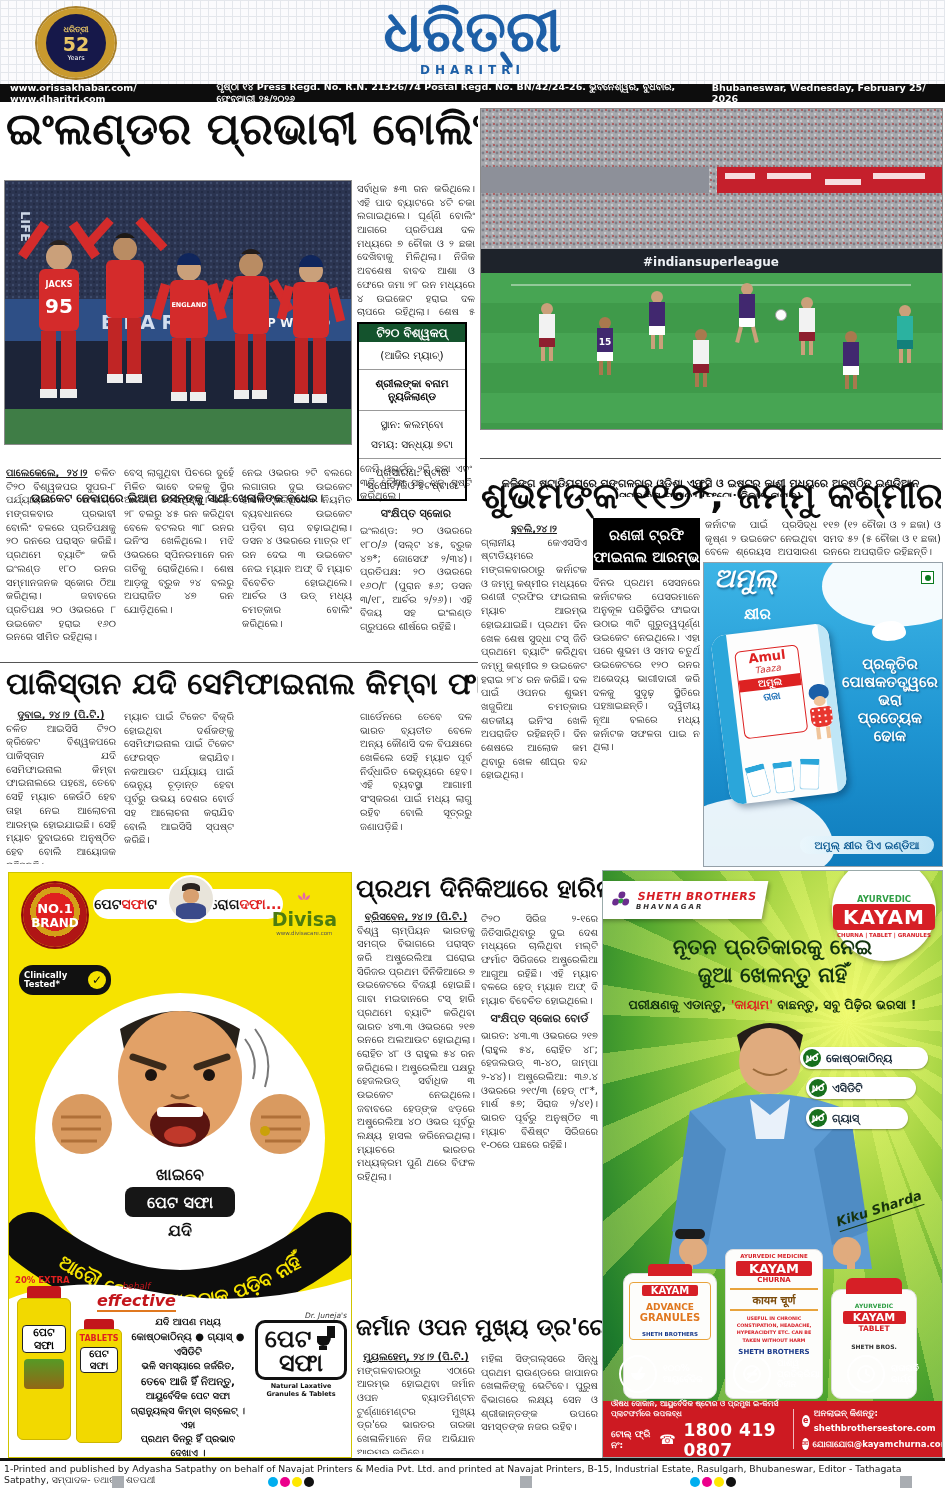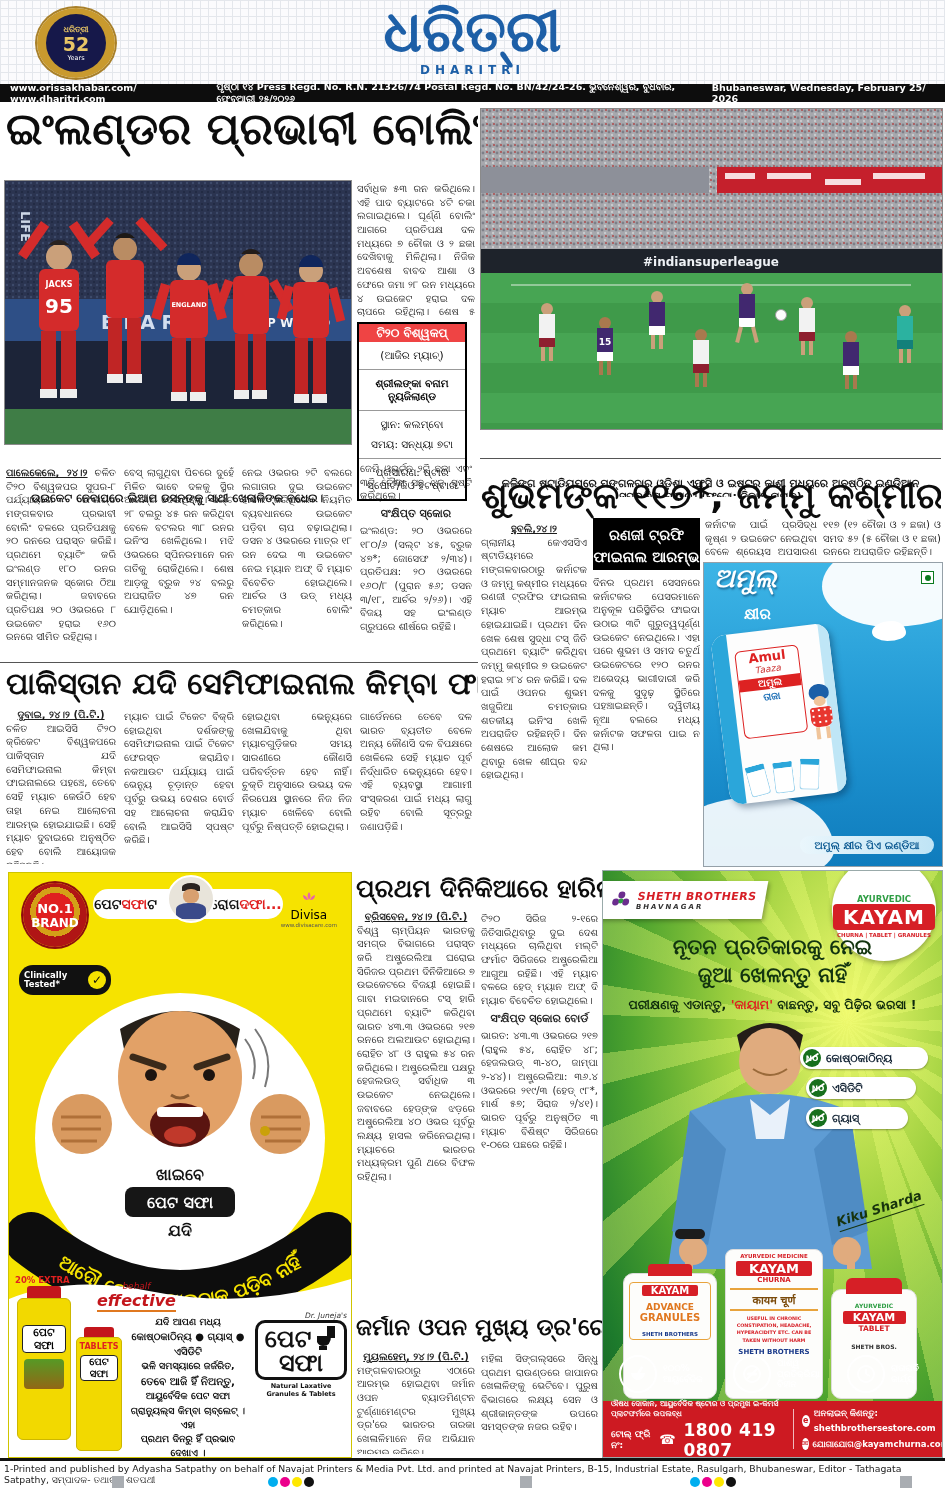--- a/index.html
+++ b/index.html
@@ -15,21 +15,21 @@
   .photo{position:absolute;border:1px solid #8a8a8a;overflow:hidden;background:#223;}
   
   .masthead{position:absolute;left:0;top:0;width:945px;height:84px;background-color:#fbfbfd;
     background-image:linear-gradient(#e4e7ec 1px,transparent 1px),linear-gradient(90deg,#e4e7ec 1px,transparent 1px);
     background-size:8px 8px;}
   .infobar{position:absolute;left:0;top:84px;width:945px;height:18px;background:#0d0d0d;color:#fff;
     display:flex;align-items:center;justify-content:space-between;padding:0 10px;box-sizing:border-box;
     font-size:9.5px;font-weight:600;}
   
   .mbox{position:absolute;left:357px;top:322px;width:106px;border:2px solid #000;background:#fff;font-size:10.5px;text-align:center;}
-  .mbox .mhead{background:#ef4444;color:#fff;font-weight:bold;font-size:12px;padding:2px 0;}
+  .mbox .mhead{background:#14532d;color:#fff;font-weight:bold;font-size:12px;padding:2px 0;}
   .mbox .mrow{padding:7px 2px;border-bottom:1px solid #999;}
   .mbox .mrow:last-child{border-bottom:none;}
   
   .amul{position:absolute;left:703px;top:562px;width:238px;height:303px;border:1px solid #95a0a8;
     background:linear-gradient(180deg,#3db5e6 0%,#1f95d2 55%,#0f7cbd 100%);overflow:hidden;}
   .blob{position:absolute;background:#fff;border-radius:60% 40% 55% 45%/55% 60% 40% 45%;}
   .petsaffa{position:absolute;left:8px;top:872px;width:342px;height:584px;background:#f6e300;overflow:hidden;border:1px solid #cfc400;}
   .kayam{position:absolute;left:602px;top:870px;width:339px;height:586px;overflow:hidden;border:1px solid #9aa;
     background:
       repeating-conic-gradient(from 160deg at 72% 26%, rgba(240,255,120,.35) 0 7deg, rgba(240,255,120,0) 7deg 16deg),
@@ -290,21 +290,20 @@
     <div>ଇଂଲଣ୍ଡ: ୨୦ ଓଭରରେ ୧୮୦/୬ (ସଲ୍ଟ ୪୫, ବ୍ରୁକ ୪୭*; ଜୋସେଫ ୨/୩୪)। ପ୍ରତିପକ୍ଷ: ୨୦ ଓଭରରେ ୧୬୦/୮ (ପୁରାନ ୫୬; ଡସନ ୩/୧୮, ଆର୍ଚର ୨/୨୬)। ଏହି ବିଜୟ ସହ ଇଂଲଣ୍ଡ ଗ୍ରୁପରେ ଶୀର୍ଷରେ ରହିଛି।</div>
   </div>
   <div class="rule" style="left:0;top:662px;width:478px;"></div>
 
   <div class="hl" style="left:6px;top:668px;width:472px;height:36px;font-size:30px;">ପାକିସ୍ତାନ ଯଦି ସେମିଫାଇନାଲ କିମ୍ବା ଫାଇନାଲରେ ପହଞ୍ଚେ...</div>
   <div class="col" style="left:6px;top:708px;width:110px;height:156px;">
     <div style="text-align:center;"><span class="dl">ଦୁବାଇ, ୨୪।୨ (ପି.ଟି.)</span></div>
     <span>ଚଳିତ ଆଇସିସି ଟି୨୦ କ୍ରିକେଟ ବିଶ୍ୱକପରେ ପାକିସ୍ତାନ ଯଦି ସେମିଫାଇନାଲ କିମ୍ବା ଫାଇନାଲରେ ପହଞ୍ଚେ, ତେବେ ସେହି ମ୍ୟାଚ କେଉଁଠି ହେବ ତାହା ନେଇ ଆଲୋଚନା ଆରମ୍ଭ ହୋଇଯାଇଛି। ସେହି ମ୍ୟାଚ ଦୁବାଇରେ ଅନୁଷ୍ଠିତ ହେବ ବୋଲି ଆୟୋଜକ କହିଛନ୍ତି।</span>
   </div>
   <div class="col" style="left:124px;top:710px;width:110px;height:154px;">ମ୍ୟାଚ ପାଇଁ ଟିକେଟ ବିକ୍ରି ହୋଇଥିବା ଦର୍ଶକଙ୍କୁ ସେମିଫାଇନାଲ ପାଇଁ ଟିକେଟ ଫେରସ୍ତ କରାଯିବ। ନକଆଉଟ ପର୍ଯ୍ୟାୟ ପାଇଁ ଭେନ୍ୟୁ ଚୂଡ଼ାନ୍ତ ହେବା ପୂର୍ବରୁ ଉଭୟ ଦେଶର ବୋର୍ଡ ସହ ଆଲୋଚନା କରାଯିବ ବୋଲି ଆଇସିସି ସ୍ପଷ୍ଟ କରିଛି।</div>
-  <div class="col" style="left:242px;top:710px;width:110px;height:154px;">ହୋଇଥିବା ଭେନ୍ୟୁରେ ଖେଳାଯିବାକୁ ଥିବା ମ୍ୟାଚଗୁଡ଼ିକର ସମୟ ସାରଣୀରେ କୌଣସି ପରିବର୍ତ୍ତନ ହେବ ନାହିଁ। ଚୁକ୍ତି ଅନୁସାରେ ଉଭୟ ଦଳ ନିରପେକ୍ଷ ସ୍ଥାନରେ ନିଜ ନିଜ ମ୍ୟାଚ ଖେଳିବେ ବୋଲି ପୂର୍ବରୁ ନିଷ୍ପତ୍ତି ହୋଇଥିଲା।</div>
   <div class="col" style="left:360px;top:710px;width:112px;height:154px;">ଗାର୍ଡେନରେ ତେବେ ଦଳ ଭାରତ ବ୍ୟତୀତ ବେଳେ ଅନ୍ୟ କୌଣସି ଦଳ ବିପକ୍ଷରେ ଖେଳିଲେ ସେହି ମ୍ୟାଚ ପୂର୍ବ ନିର୍ଦ୍ଧାରିତ ଭେନ୍ୟୁରେ ହେବ। ଏହି ବ୍ୟବସ୍ଥା ଆଗାମୀ ସଂସ୍କରଣ ପାଇଁ ମଧ୍ୟ ଲାଗୁ ରହିବ ବୋଲି ସୂତ୍ରରୁ ଜଣାପଡ଼ିଛି।</div>
 
   <div class="hl" style="left:481px;top:477px;width:460px;height:44px;font-size:36px;">ଶୁଭମଙ୍କ ୧୧୭*, ଜମ୍ମୁ କଶ୍ମୀର ୨୮୪/୭</div>
   <div class="col" style="left:481px;top:522px;width:106px;height:344px;">
     <div style="text-align:center;"><span class="dl">ହୁବଲି,୨୪।୨</span></div>
     <span>ଗ୍ଲାନୀୟ କେଏସସିଏ ଷ୍ଟାଡିୟମରେ ମଙ୍ଗଳବାରଠାରୁ କର୍ନାଟକ ଓ ଜମ୍ମୁ କଶ୍ମୀର ମଧ୍ୟରେ ରଣଜୀ ଟ୍ରଫିର ଫାଇନାଲ ମ୍ୟାଚ ଆରମ୍ଭ ହୋଇଯାଇଛି। ପ୍ରଥମ ଦିନ ଖେଳ ଶେଷ ସୁଦ୍ଧା ଟସ୍ ଜିତି ପ୍ରଥମେ ବ୍ୟାଟିଂ କରିଥିବା ଜମ୍ମୁ କଶ୍ମୀର ୭ ଉଇକେଟ ହରାଇ ୨୮୪ ରନ କରିଛି। ଦଳ ପାଇଁ ଓପନର ଶୁଭମ ଖଜୁରିଆ ଚମତ୍କାର ଶତକୀୟ ଇନିଂସ ଖେଳି ଅପରାଜିତ ରହିଛନ୍ତି। ଦିନ ଶେଷରେ ଆଲୋକ କମ ଥିବାରୁ ଖେଳ ଶୀଘ୍ର ବନ୍ଦ ହୋଇଥିଲା।</span>
   </div>
   <div class="flagbox">
     <div>ରଣଜୀ ଟ୍ରଫି</div>
     <div>ଫାଇନାଲ ଆରମ୍ଭ</div>
@@ -345,20 +344,26 @@
         </div>
       </div>
       
       <div class="abs" style="left:20px;bottom:6px;display:flex;gap:6px;">
         <div style="width:18px;height:24px;background:#fff;border:1px solid #9fd4ee;border-top:6px solid #2ba6da;border-radius:2px 2px 4px 4px;transform:rotate(-8deg);"></div>
         <div style="width:18px;height:24px;background:#fff;border:1px solid #9fd4ee;border-top:6px solid #2ba6da;border-radius:2px 2px 4px 4px;"></div>
         <div style="width:18px;height:24px;background:#fff;border:1px solid #9fd4ee;border-top:6px solid #2ba6da;border-radius:2px 2px 4px 4px;transform:rotate(8deg);"></div>
       </div>
     </div>
 
+    <div class="abs" style="left:138px;top:92px;width:96px;text-align:center;color:#fff;font-weight:800;text-shadow:1px 1px 2px rgba(0,40,80,.55);">
+      <div style="font-size:15px;">ପ୍ରକୃତିର</div>
+      <div style="font-size:15px;">ପୋଷକତତ୍ତ୍ୱରେ</div>
+      <div style="font-size:15px;">ଭରା</div>
+      <div style="font-size:15px;">ପ୍ରତ୍ୟେକ ଢୋକ</div>
+    </div>
     <div class="abs" style="left:96px;bottom:12px;width:134px;height:18px;border-radius:9px;
          background:linear-gradient(90deg,#eaf6fc,#bfe4f5);display:flex;align-items:center;justify-content:center;
          font-size:10.5px;font-weight:bold;color:#0d5a92;">ଅମୁଲ୍ କ୍ଷୀର ପିଏ ଇଣ୍ଡିଆ</div>
   </div>
 
   <div class="petsaffa">
     <div class="badge">
       <div style="font-size:13px;">NO.1</div>
       <div style="font-size:12px;text-align:right;">BRAND</div>
     </div>
@@ -375,21 +380,21 @@
       <div style="width:18px;height:8px;background:#2a2320;border-radius:50% 50% 0 0;margin:6px auto 0;"></div>
       <div style="width:16px;height:14px;background:#d8a070;border-radius:45%;margin:-2px auto 0;"></div>
       <div style="width:30px;height:16px;background:#3a4a8a;border-radius:40% 40% 0 0;margin:0 auto;"></div>
     </div>
     <div class="abs" style="right:14px;top:16px;text-align:center;">
       <svg width="16" height="12" viewBox="0 0 16 12">
         <path d="M8,0 q3,4 0,8 q-3,-4 0,-8z" fill="#e864a8"></path>
           <path d="M2,3 q4,1 5,5 q-5,0 -5,-5z" fill="#e864a8"></path>
           <path d="M14,3 q-4,1 -5,5 q5,0 5,-5z" fill="#e864a8"></path>
       </svg>
-      <div style="font-size:12px;font-weight:400;color:#000000;">Divisa</div>
+      <div style="font-size:19px;font-weight:700;color:#4d7c0f;">Divisa</div>
       <div style="font-size:5.5px;color:#555;">www.divisacare.com</div>
     </div>
     <div class="clin">
       <div style="font-size:8.5px;font-weight:bold;line-height:1.1;">
         <div>Clinically</div>
         <div>Tested*</div>
       </div>
       <div style="width:18px;height:18px;border-radius:50%;background:#f6e300;color:#111;font-size:12px;font-weight:bold;
            display:flex;align-items:center;justify-content:center;">✓</div>
     </div>
@@ -438,21 +443,21 @@
       <div class="abs" style="left:6px;top:-36px;width:58px;height:170px;">
         <div style="font-size:8.5px;font-weight:800;color:#e02020;">20% EXTRA</div>
         <div style="width:34px;height:12px;background:#c3161c;margin:1px auto 0;border-radius:3px 3px 0 0;"></div>
         <div style="width:52px;height:140px;background:#f2d900;margin:0 auto;border-radius:6px;border:1px solid #cdb700;text-align:center;">
           <div style="margin-top:26px;background:#fff;border:1px solid #222;border-radius:4px;width:42px;margin-left:4px;font-size:11px;font-weight:800;">
             <div>ପେଟ ସଫା</div>
           </div>
           <div style="width:40px;height:30px;margin:6px auto 0;background:linear-gradient(180deg,#2f8a2f,#7a4a1a);border-radius:4px;opacity:.8;"></div>
         </div>
       </div>
-      <div class="abs" style="left:66px;top:16px;width:48px;height:128px;">
+      <div class="abs" style="left:66px;top:8px;width:48px;height:128px;">
         <div style="width:30px;height:10px;background:#c3161c;margin:0 auto;border-radius:3px 3px 0 0;"></div>
         <div style="width:44px;height:112px;background:#f2d900;margin:0 auto;border-radius:5px;border:1px solid #cdb700;text-align:center;">
           <div style="font-size:8px;font-weight:800;color:#e02020;margin-top:4px;">TABLETS</div>
           <div style="margin-top:4px;background:#fff;border:1px solid #222;border-radius:4px;width:36px;margin-left:3px;font-size:10px;font-weight:800;">
             <div>ପେଟ ସଫା</div>
           </div>
         </div>
       </div>
       <div class="abs" style="left:88px;top:-30px;text-align:center;">
         <div style="font-size:9px;color:#c3161c;font-style:italic;">behalf</div>

